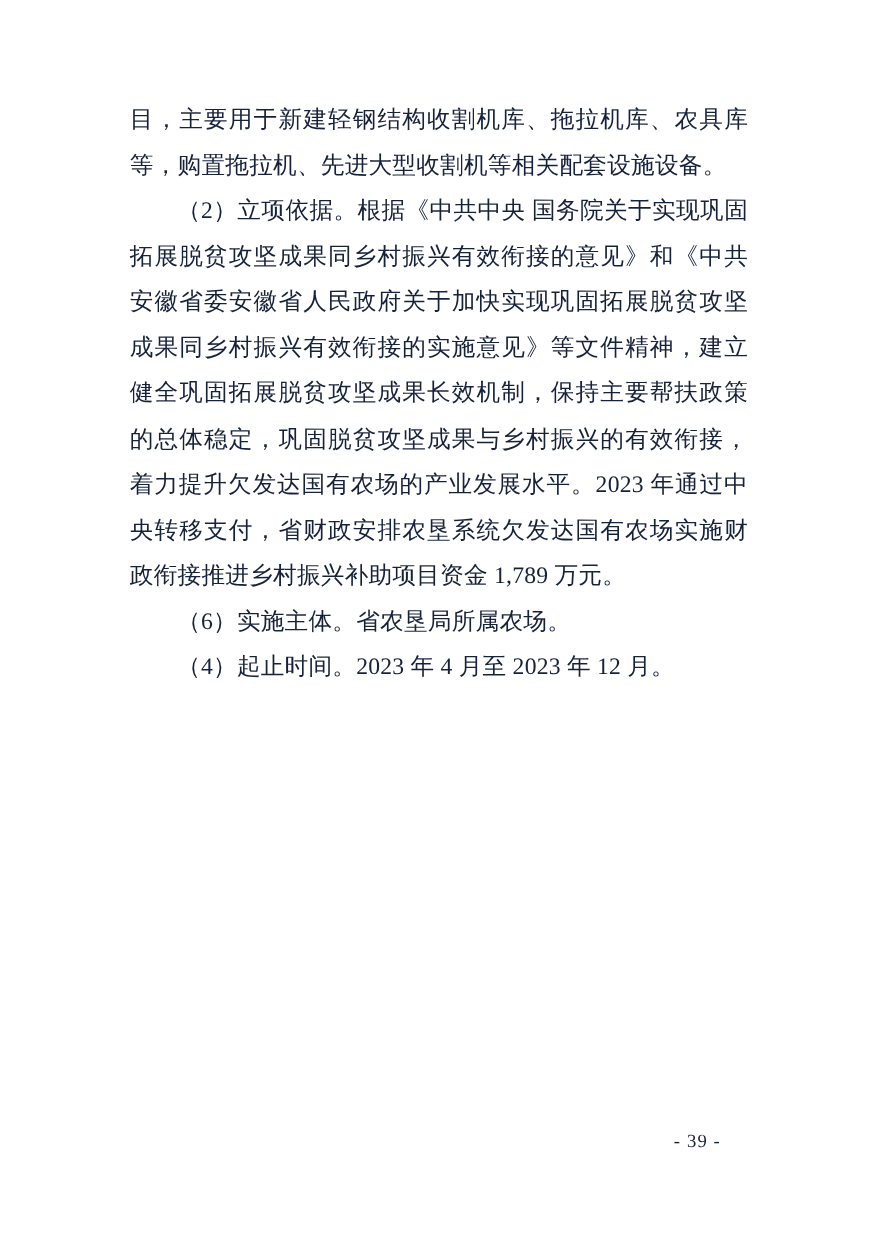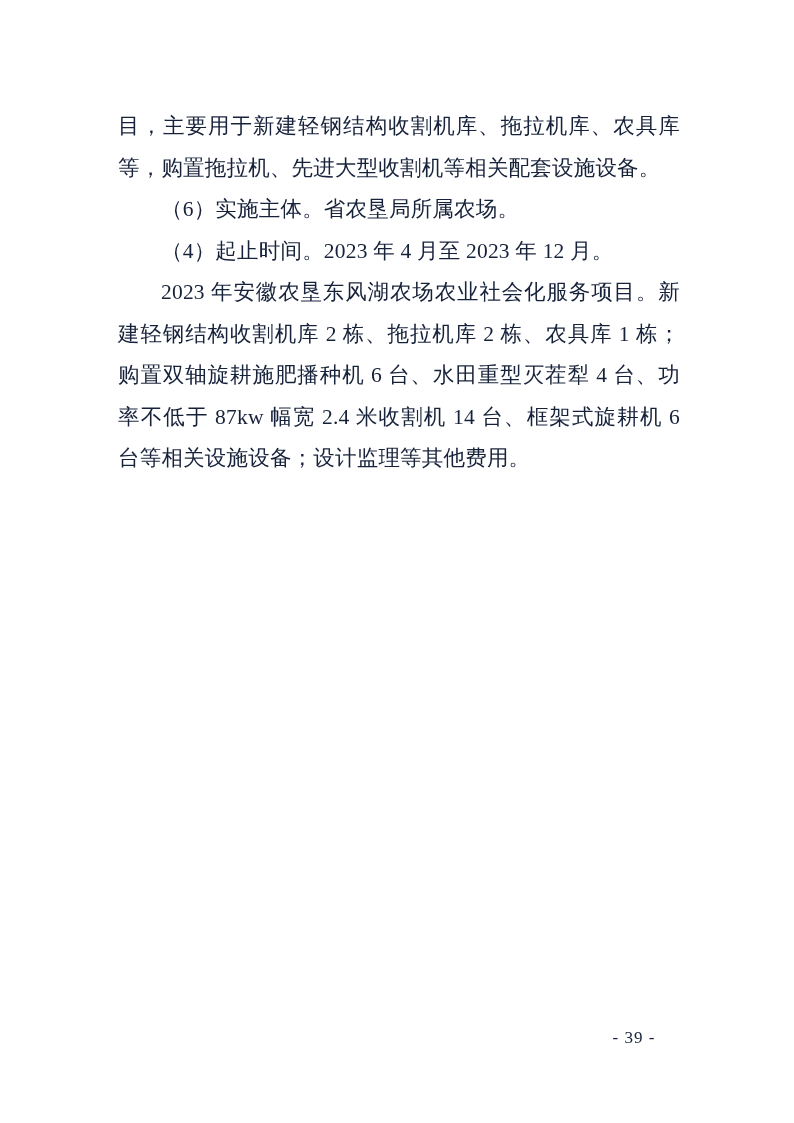--- a/index.html
+++ b/index.html
@@ -19,21 +19,21 @@
     position: absolute;
     left: 0;
     top: 0;
     width: 794px;
     height: 1123px;
     background: #ffffff;
   }
   .content {
     position: absolute;
     left: 118px;
-    top: 106px;
+    top: 88px;
     width: 562px;
   }
   p.para {
     margin: 0;
     font-size: 21.5px;
     line-height: 41.5px;
     text-align: justify;
     text-justify: inter-ideograph;
     letter-spacing: 0.2px;
     color: #16213a;
@@ -57,20 +57,20 @@
     display: inline-block;
     padding-left: 474px;
   }
 </style>
 </head>
 <body>
 
 <div class="page">
   <div class="content">
     <p class="para">目，主要用于新建轻钢结构收割机库、拖拉机库、农具库等，购置拖拉机、先进大型收割机等相关配套设施设备。</p>
+    <p class="para indent">（2）立项依据。根据《中共中央 国务院关于实现巩固拓展脱贫攻坚成果同乡村振兴有效衔接的意见》和《中共安徽省委安徽省人民政府关于加快实现巩固拓展脱贫攻坚成果同乡村振兴有效衔接的实施意见》等文件精神，建立健全巩固拓展脱贫攻坚成果长效机制，保持主要帮扶政策的总体稳定，巩固脱贫攻坚成果与乡村振兴的有效衔接，着力提升欠发达国有农场的产业发展水平。2023 年通过中央转移支付，省财政安排农垦系统欠发达国有农场实施财政衔接推进乡村振兴补助项目资金 1,789 万元。</p>
     <p class="para indent">（6）实施主体。省农垦局所属农场。</p>
     <p class="para indent">（4）起止时间。2023 年 4 月至 2023 年 12 月。</p>
-    <p class="para indent">2023 年安徽农垦东风湖农场农业社会化服务项目。新建轻钢结构收割机库 2 栋、拖拉机库 2 栋、农具库 1 栋；购置双轴旋耕施肥播种机 6 台、水田重型灭茬犁 4 台、功率不低于 87kw 幅宽 2.4 米收割机 14 台、框架式旋耕机 6 台等相关设施设备；设计监理等其他费用。</p>
   </div>
   <div class="pagenum">
     <span class="pagenum-inner">- 39 -</span>
   </div>
 </div>
 
 </body></html>

